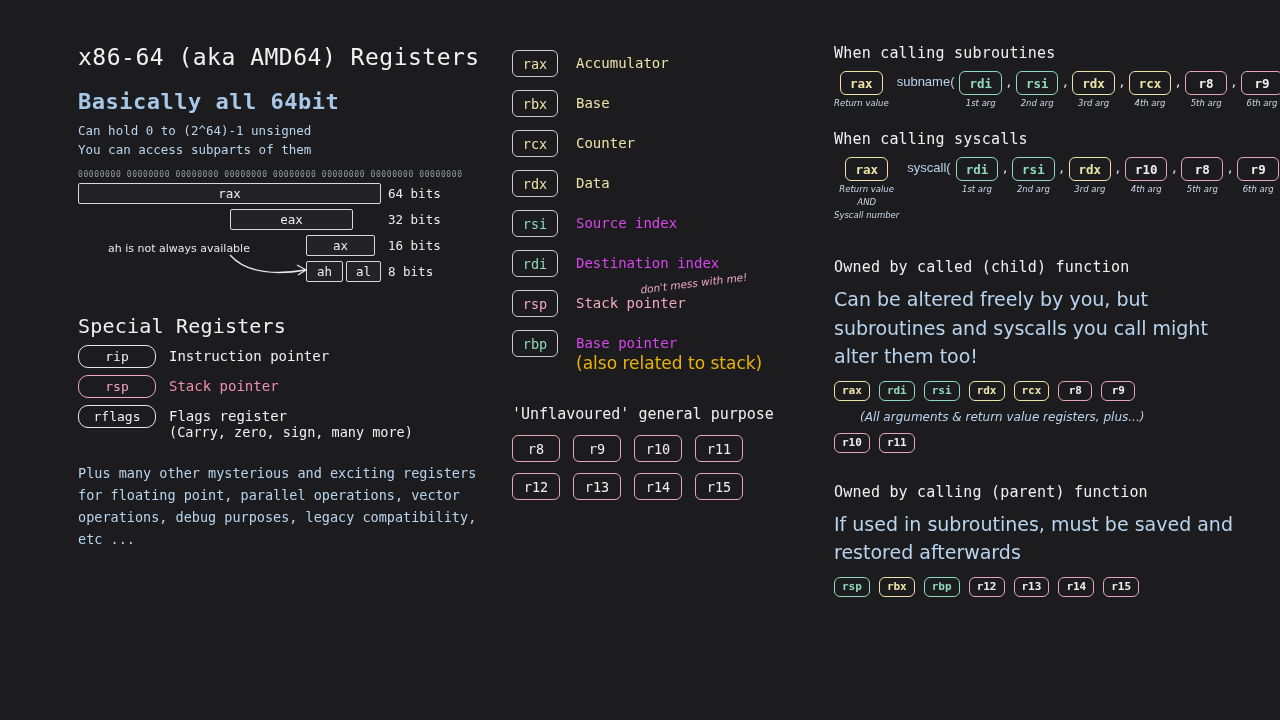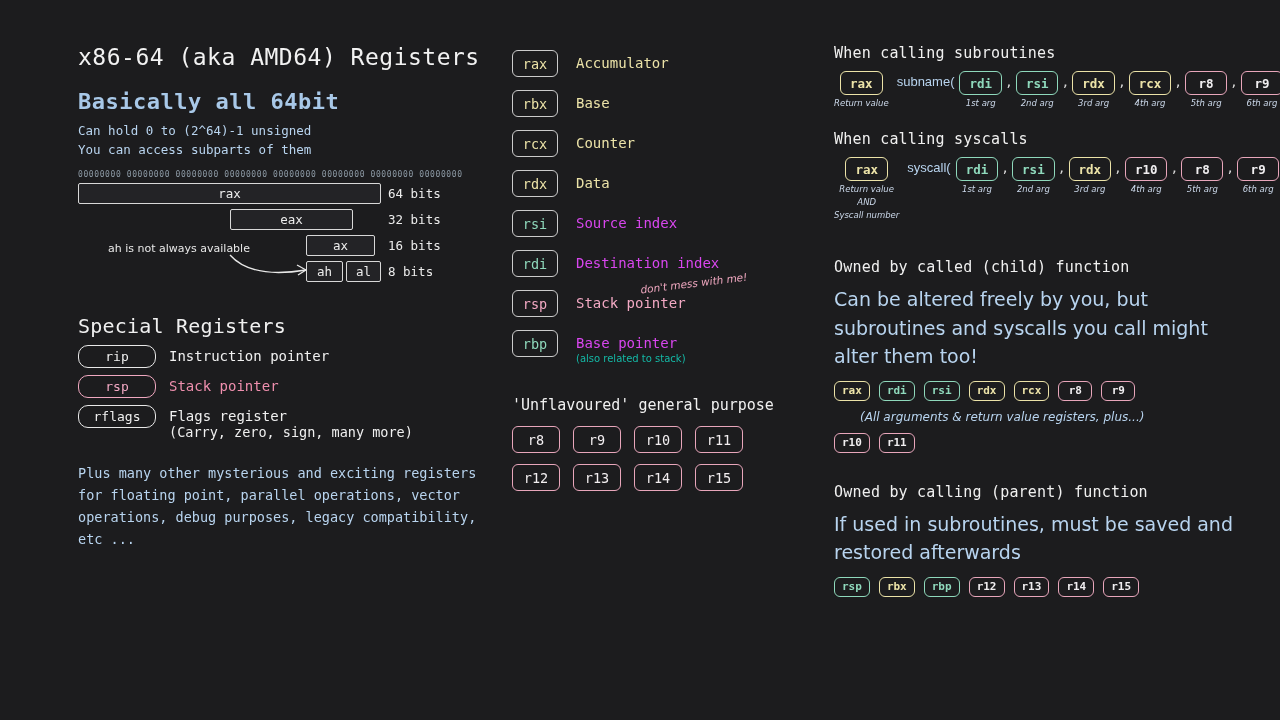--- a/index.html
+++ b/index.html
@@ -86,21 +86,21 @@
   }
 
   
   .reg-row { display: flex; align-items: flex-start; margin-bottom: 13px; position: relative; }
   .reg-chip {
     width: 46px; height: 27px; border-radius: 6px; border: 1.4px solid #ccc;
     display: flex; align-items: center; justify-content: center;
     font-size: 13.5px; font-family: "DejaVu Sans Mono", monospace; flex: none;
   }
   .reg-desc { font-size: 14px; margin-left: 18px; line-height: 27px; }
-  .reg-desc2 { font-size: 10px; color: #14b8a6; margin-left: 18px; margin-top:-4px;
+  .reg-desc2 { font-size: 17px; color: #eab308; margin-left: 18px; margin-top:-4px;
                font-family: "DejaVu Sans", sans-serif; }
   .t-cream { color: #ece3a8; }
   .t-teal  { color: #d946ef; }
   .t-pink  { color: #f3a9c4; }
 
   .hand-note {
     position: absolute; font-size: 10.5px; color: #f0a8c0;
     font-family: "DejaVu Sans", sans-serif; font-style: italic;
     transform: rotate(-7deg); white-space: nowrap;
   }

